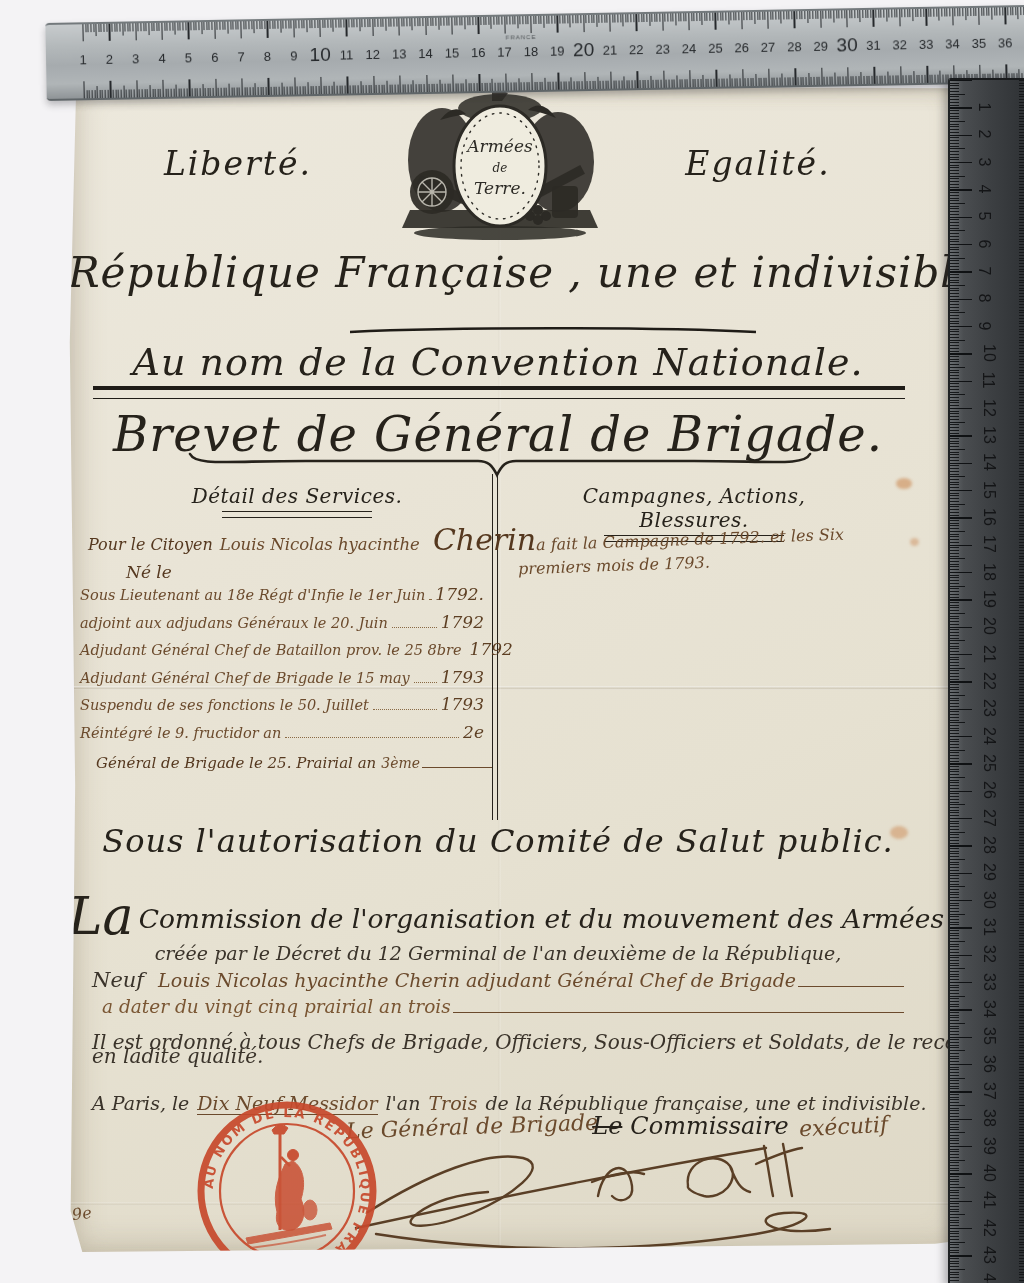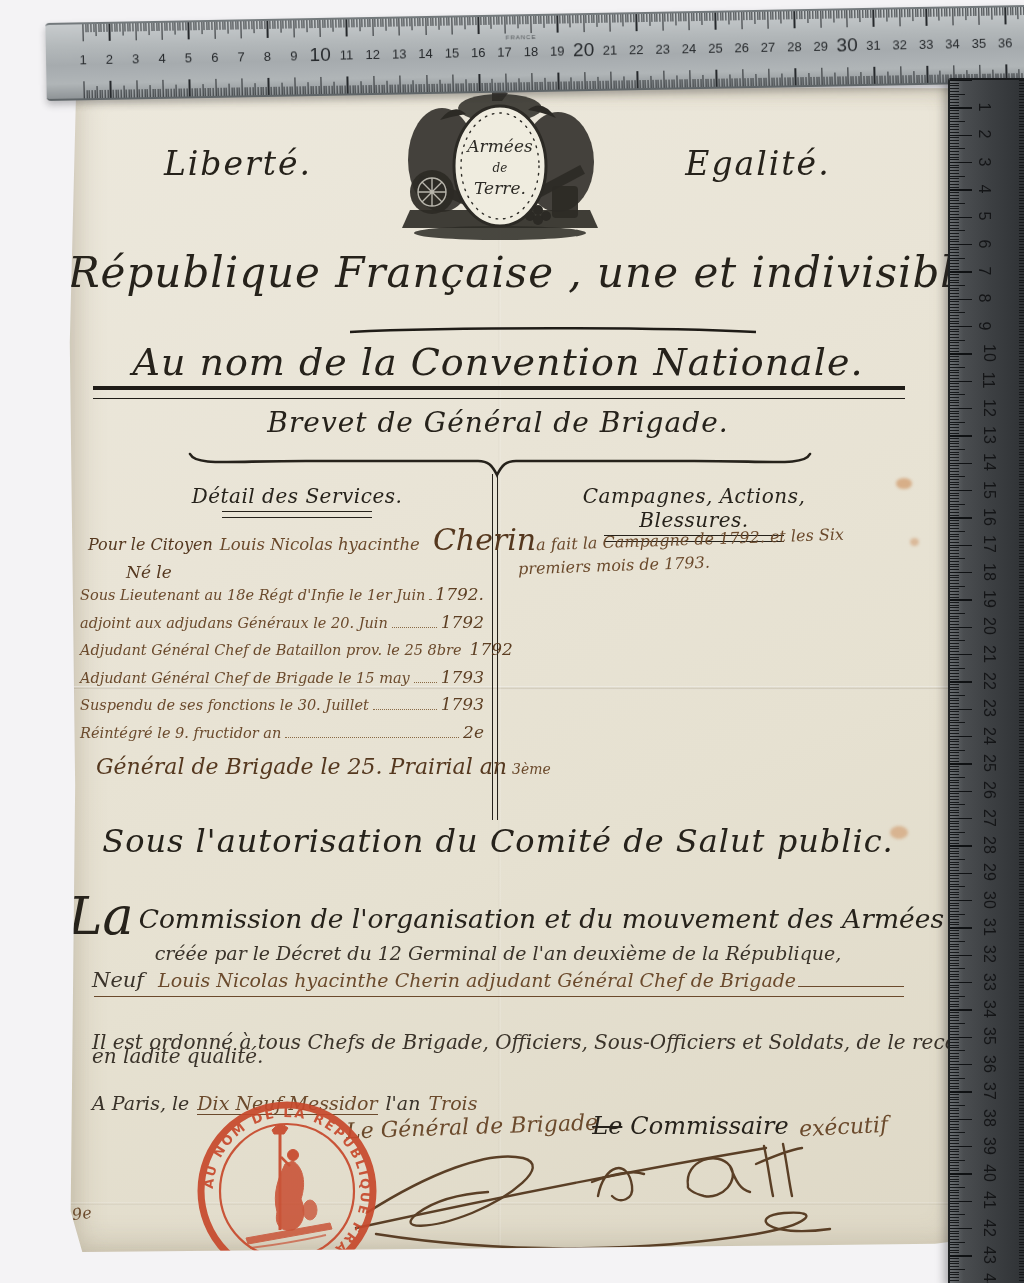--- a/index.html
+++ b/index.html
@@ -25,21 +25,21 @@
   .hand{font-family:"DejaVu Serif",serif;font-style:italic;color:#6b4a2c;}
   .hand-dark{color:#55381f;}
   .centerline{position:absolute;left:0;width:860px;text-align:center;}
   .abs{position:absolute;}
 
   .motto{font-size:33px;letter-spacing:2px;}
   .t-republique{top:162px;font-size:42px;letter-spacing:1px;white-space:nowrap;}
   .t-aunom{top:254px;font-size:38px;letter-spacing:1px;white-space:nowrap;}
   .rule-heavy{position:absolute;left:25px;top:300px;width:812px;height:8px;
     border-top:4px solid #1f1c17;border-bottom:1.5px solid #1f1c17;}
-  .t-brevet{top:320px;font-size:28px;letter-spacing:1px;white-space:nowrap;}
+  .t-brevet{top:320px;font-size:48px;letter-spacing:1px;white-space:nowrap;}
 
   .col-header{font-size:20px;letter-spacing:.5px;text-align:center;}
   .dbl-underline{height:5px;border-top:1.6px solid #26221b;border-bottom:.9px solid #26221b;margin:3px auto 0;}
   .divider{position:absolute;left:424px;top:388px;height:346px;width:4px;
     border-left:1.6px solid #26221b;border-right:1.6px solid #26221b;}
 
   .intro-row{display:flex;align-items:baseline;gap:7px;white-space:nowrap;}
   .service-list{position:absolute;left:12px;top:498px;width:404px;}
   .service-row{display:flex;align-items:baseline;margin-bottom:7.5px;white-space:nowrap;}
   .sr-text{font-size:14.5px;}
@@ -175,33 +175,33 @@
           <span class="hand sr-text">Adjudant Général Chef de Bataillon prov. le 25 8bre</span>
           <span class="sr-leader"></span>
           <span class="hand sr-year">1792</span>
         </div>
         <div class="service-row">
           <span class="hand sr-text">Adjudant Général Chef de Brigade le 15 may</span>
           <span class="sr-leader"></span>
           <span class="hand sr-year">1793</span>
         </div>
         <div class="service-row">
-          <span class="hand sr-text">Suspendu de ses fonctions le 30. Juillet</span>
+          <span class="hand sr-text">Suspendu de ses fonctions le 50. Juillet</span>
           <span class="sr-leader"></span>
           <span class="hand sr-year">1793</span>
         </div>
         <div class="service-row">
           <span class="hand sr-text">Réintégré le 9. fructidor an</span>
           <span class="sr-leader"></span>
           <span class="hand sr-year">2e</span>
         </div>
       </div>
 
     <div class="abs flexline" style="left:28px;top:668px;width:398px">
-      <span class="hand hand-dark" style="font-size:22px">Général de Brigade le 25. Prairial an</span>
+      <span class="hand hand-dark" style="font-size:15px">Général de Brigade le 25. Prairial an</span>
       <span class="hand" style="font-size:14px;margin-left:5px">3ème</span>
       <span class="leader-line" style="max-width:70px"></span>
     </div>
 
     <div class="abs hand note-r" style="left:468px;top:444px;transform:rotate(-2deg)">a fait la Campagne de 1792. et les Six</div>
     <div class="abs hand note-r" style="left:450px;top:470px;transform:rotate(-2deg)">premiers mois de 1793.</div>
 
     <div class="centerline script" style="top:736px;font-size:32px;letter-spacing:1px;white-space:nowrap">Sous l'autorisation du Comité de Salut public.</div>
 
     <div class="abs" style="left:0;top:800px;width:860px;text-align:center;white-space:nowrap">
@@ -209,31 +209,33 @@
       <span class="script" style="font-size:26.5px">Commission de l'organisation et du mouvement des Armées de terre,</span>
     </div>
     <div class="centerline body-print" style="top:856px;font-size:19px;white-space:nowrap">créée par le Décret du 12 Germinal de l'an deuxième de la République,</div>
 
     <div class="abs flexline" style="left:24px;top:882px;width:814px">
       <span class="body-print" style="font-size:21px">Neuf</span>
       <span class="hand" style="font-size:19px;margin-left:14px">Louis Nicolas hyacinthe Cherin adjudant Général Chef de Brigade</span>
       <span class="leader-line"></span>
     </div>
     <div class="abs flexline" style="left:24px;top:910px;width:814px">
+      <span class="hand" style="font-size:18.5px;margin-left:10px;color:#7a5633">a dater du vingt cinq prairial an trois</span>
       <span class="leader-line"></span>
     </div>
 
     <div class="abs body-print" style="left:24px;top:944px;width:820px;font-size:20px;white-space:nowrap">Il est ordonné à tous Chefs de Brigade, Officiers, Sous-Officiers et Soldats, de le reconnaître</div>
     <div class="abs body-print" style="left:24px;top:958px;font-size:20px">en ladite qualité.</div>
 
     <div class="abs flexline" style="left:24px;top:998px">
       <span class="body-print" style="font-size:19px">A Paris, le</span>
       <span class="hand" style="font-size:19px;margin:8px 8px;border-bottom:1px solid #6b4a2c">Dix Neuf Messidor</span>
       <span class="body-print" style="font-size:19px">l'an</span>
       <span class="hand" style="font-size:19px;margin:0 8px">Trois</span>
+      <span class="body-print" style="font-size:19px">de la République française, une et indivisible.</span>
     </div>
 
     <div class="abs sig-row" style="left:278px;top:1026px">
       <span class="hand" style="font-size:22px;transform:rotate(-2deg)">Le Général de Brigade</span>
       <span class="script struck" style="font-size:24px;margin-left:-6px">Le</span>
       <span class="script" style="font-size:24px;margin-left:8px">Commissaire</span>
       <span class="hand" style="font-size:22px;margin-left:10px;transform:rotate(-3deg)">exécutif</span>
     </div>
 
     <svg class="abs" style="left:268px;top:1046px" width="546" height="124" viewBox="0 0 546 124">

